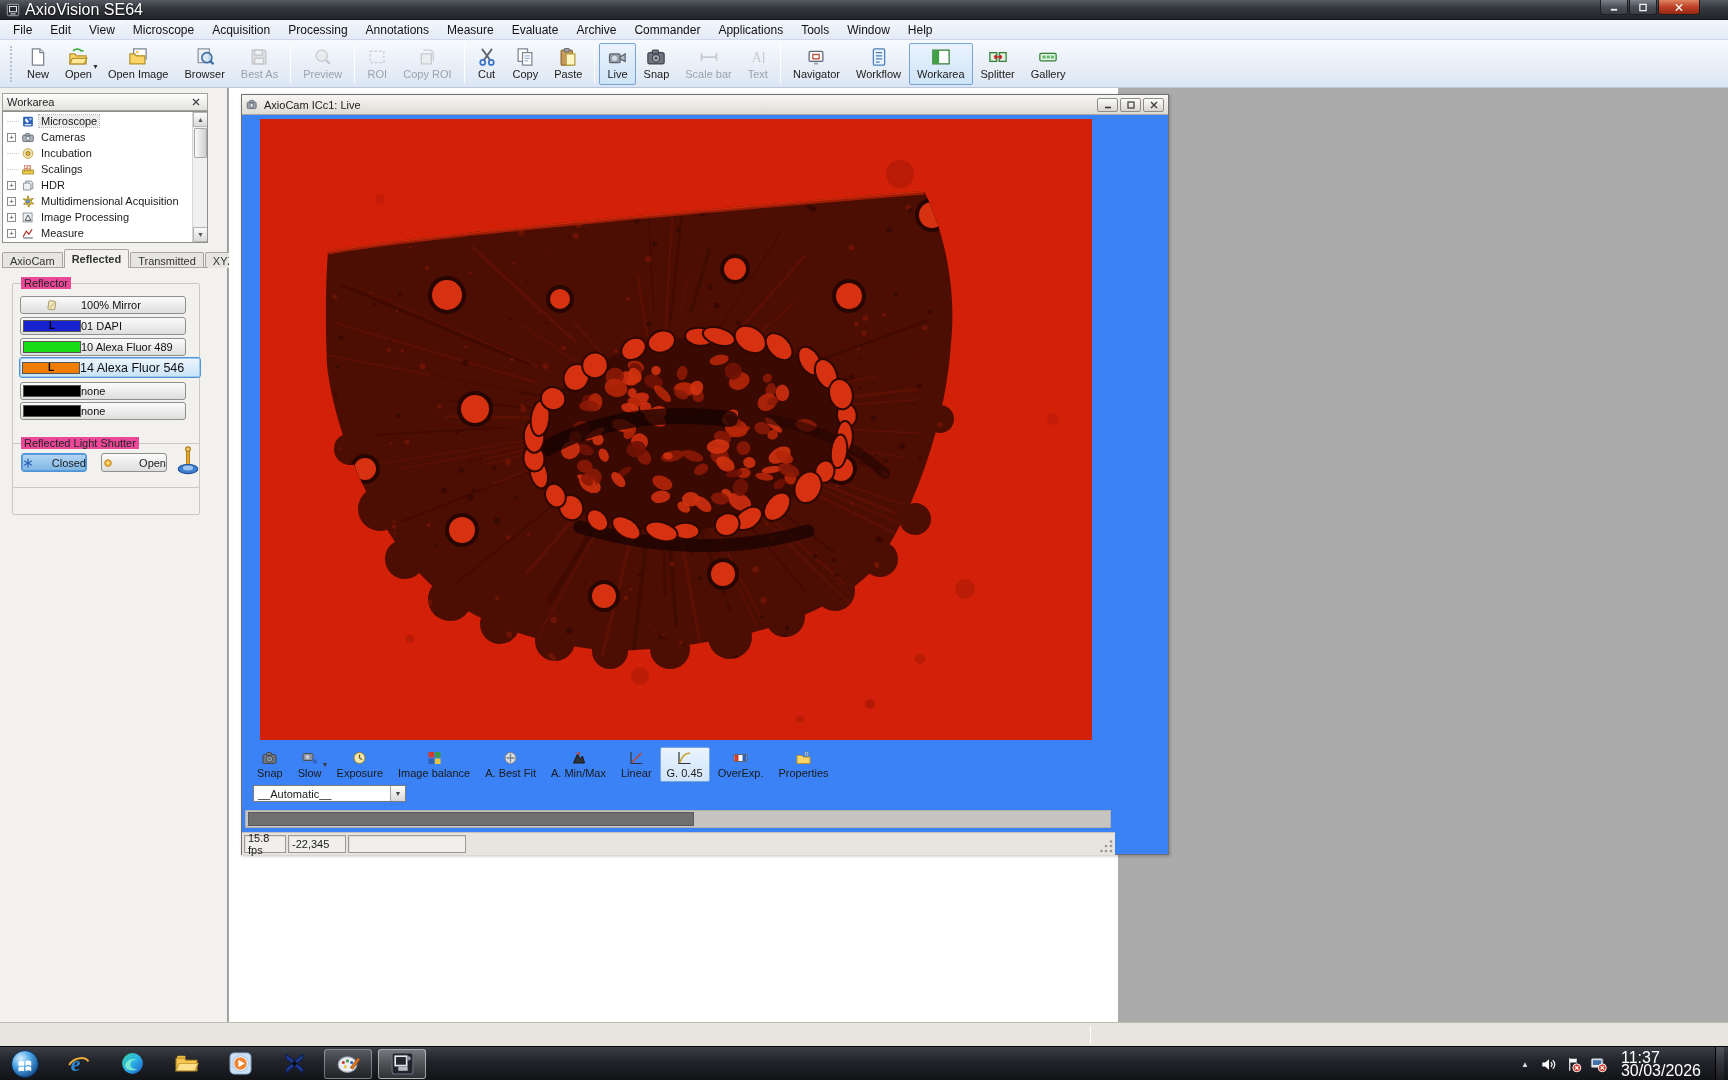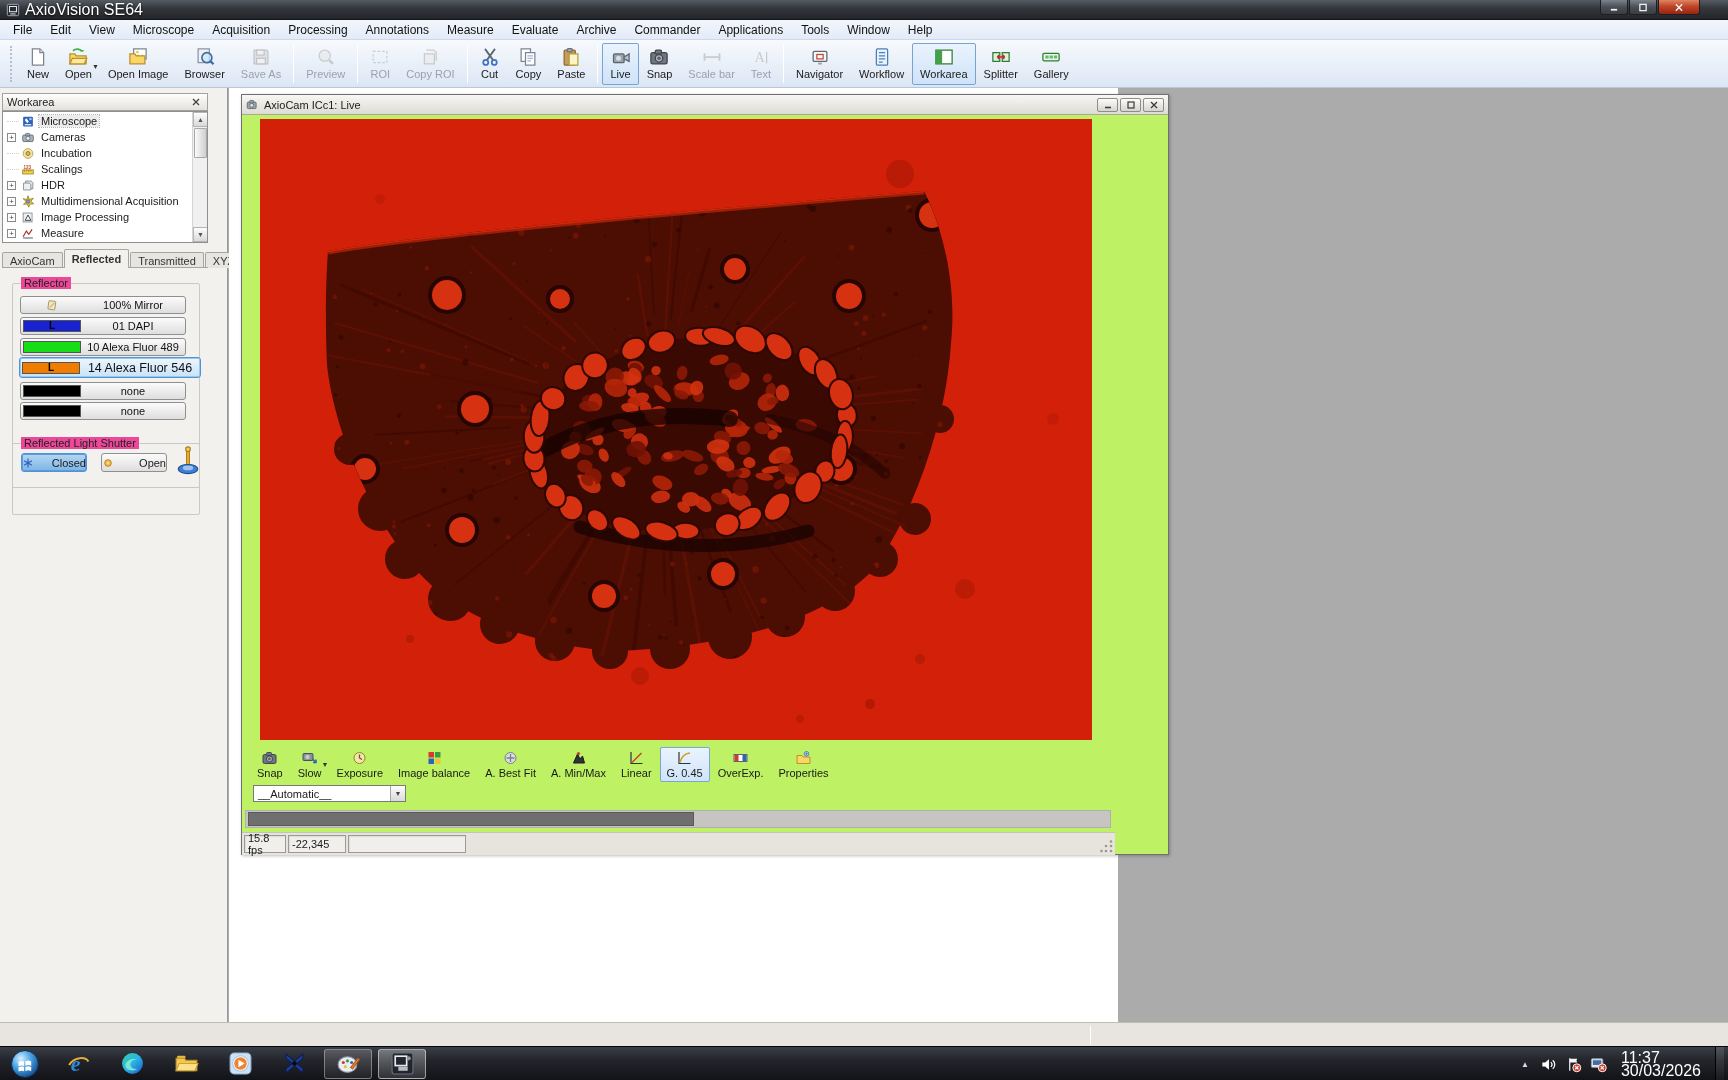--- a/index.html
+++ b/index.html
@@ -68,38 +68,38 @@
 
   .groupbox{position:absolute;border:1px solid #cbc9c4;border-radius:2px;background:transparent}
   .group-label{position:absolute;top:-7px;left:8px;background:#ec4899;padding:0 3px;font-size:11px;color:#222}
   .gb-reflector{left:12px;top:195px;width:188px;height:232px}
   .refl-btn{position:absolute;left:7px;width:166px;height:18px;border:1px solid #8f8f8f;border-radius:3px;
     background:linear-gradient(#fbfbfb,#dedede);display:flex;align-items:center;overflow:hidden;cursor:default}
   .refl-swatch{width:58px;height:12px;margin-left:2px;border:1px solid #555;flex:none;display:flex;align-items:center;justify-content:center;
     font-size:10px;font-weight:bold;color:#000;line-height:10px}
   .refl-swatch .icon{width:14px;height:13px}
   .refl-swatch.mirror{border:none;background:transparent;justify-content:center}
-  .refl-text{flex:1;text-align:center;font-size:11px;color:#111;white-space:nowrap}
+  .refl-text{flex:1;text-align:left;font-size:11px;color:#111;white-space:nowrap}
   .refl-btn.sel{left:6px;width:182px;height:21px;border:1px solid #4f94d6;background:linear-gradient(#eef6fe,#c8e2f8);box-shadow:0 0 0 1px #9cc6ea inset}
   .refl-btn.sel .refl-text{font-weight:normal;font-size:12.5px}
 
   .gb-shutter{left:12px;top:355px;width:188px;height:45px}
   .shutter-btn{position:absolute;top:9px;height:19px;border:1px solid #8f8f8f;border-radius:3px;display:flex;align-items:center;justify-content:space-between;
     gap:4px;font-size:11px;background:linear-gradient(#fbfbfb,#dedede);cursor:default}
   .shutter-btn .icon{width:12px;height:12px}
   .shutter-closed{left:8px;width:66px;border-color:#4f94d6;background:linear-gradient(#b5d7f3,#7db4e4);box-shadow:0 0 0 1px #5d9cd8 inset}
   .shutter-open{left:88px;width:66px}
   .joystick-ic{position:absolute;left:163px;top:2px;width:24px;height:30px}
 
   
   .mdi{position:absolute;left:229px;top:88px;width:1499px;height:934px;background:#ababab}
   .mdi-white{position:absolute;left:0;top:0;width:889px;height:934px;background:#fff}
 
   
-  .camera-window{position:absolute;left:241px;top:94px;width:928px;height:761px;background:#bef264;
+  .camera-window{position:absolute;left:241px;top:94px;width:928px;height:761px;background:#3b82f6;
     border:1px solid #6e7074;box-shadow:1px 1px 3px rgba(0,0,0,.25)}
   .cam-titlebar{position:absolute;left:0;top:0;width:100%;height:20px;background:linear-gradient(#f8f7f4,#dedbd4);
     border-bottom:1px solid #a9a7a2;display:flex;align-items:center;padding:0 4px}
   .cam-titlebar .icon{width:13px;height:13px;margin-right:5px}
   .cam-title-text{font-size:11px;color:#1c1c1c}
   .cam-caps{position:absolute;right:4px;top:3px;display:flex;gap:2px}
   .cam-cap{width:21px;height:14px;border:1px solid #8e8c88;border-radius:2px;background:linear-gradient(#fcfcfb,#d8d5cf);
     display:flex;align-items:center;justify-content:center;color:#3a3a3a}
   .cam-cap svg{width:8px;height:8px}
   .cam-image{position:absolute;left:18px;top:24px;width:832px;height:621px;background:#d32008}
@@ -238,21 +238,21 @@
         <span class="tb-label">Browser</span>
       </div>
       <div class="tb-item dis">
         <span class="icon tb-ic">
           <svg viewBox="0 0 16 16">
             <path d="M2.5 2.5h10l1 1v10h-11z" fill="#cfd3da" stroke="#9aa0ab"></path>
             <rect x="4.5" y="2.5" width="6" height="4" fill="#eef0f3" stroke="#9aa0ab"></rect>
             <rect x="4.5" y="9" width="7" height="4.5" fill="#eef0f3" stroke="#9aa0ab"></rect>
           </svg>
         </span>
-        <span class="tb-label">Save As</span>
+        <span class="tb-label">Best As</span>
       </div>
       <div class="tb-sep"></div>
       <div class="tb-item dis">
         <span class="icon tb-ic">
           <svg viewBox="0 0 16 16">
             <circle cx="7" cy="7" r="4.5" fill="#e3e6ea" stroke="#a6abb4"></circle>
             <path d="M10.5 10.5l3 3" stroke="#a6abb4" stroke-width="2"></path>
           </svg>
         </span>
         <span class="tb-label">Preview</span>

